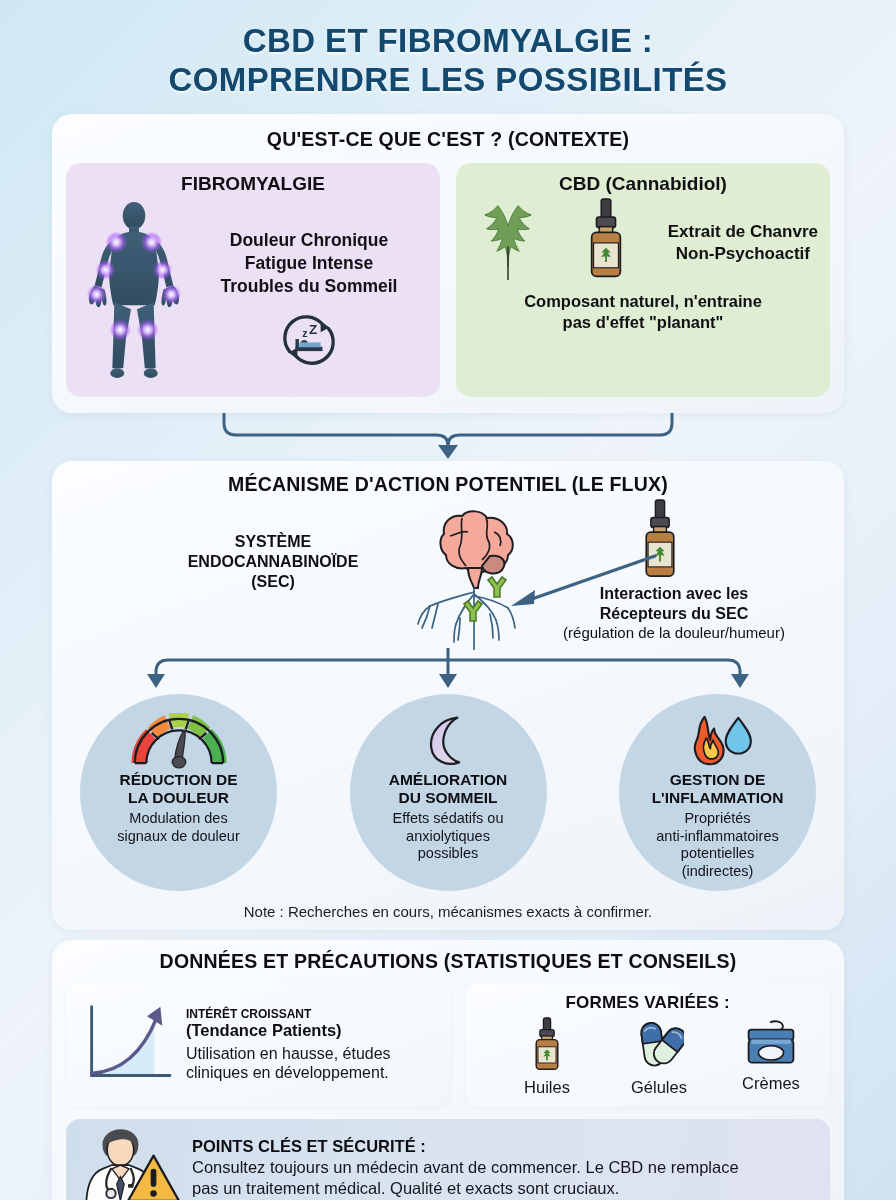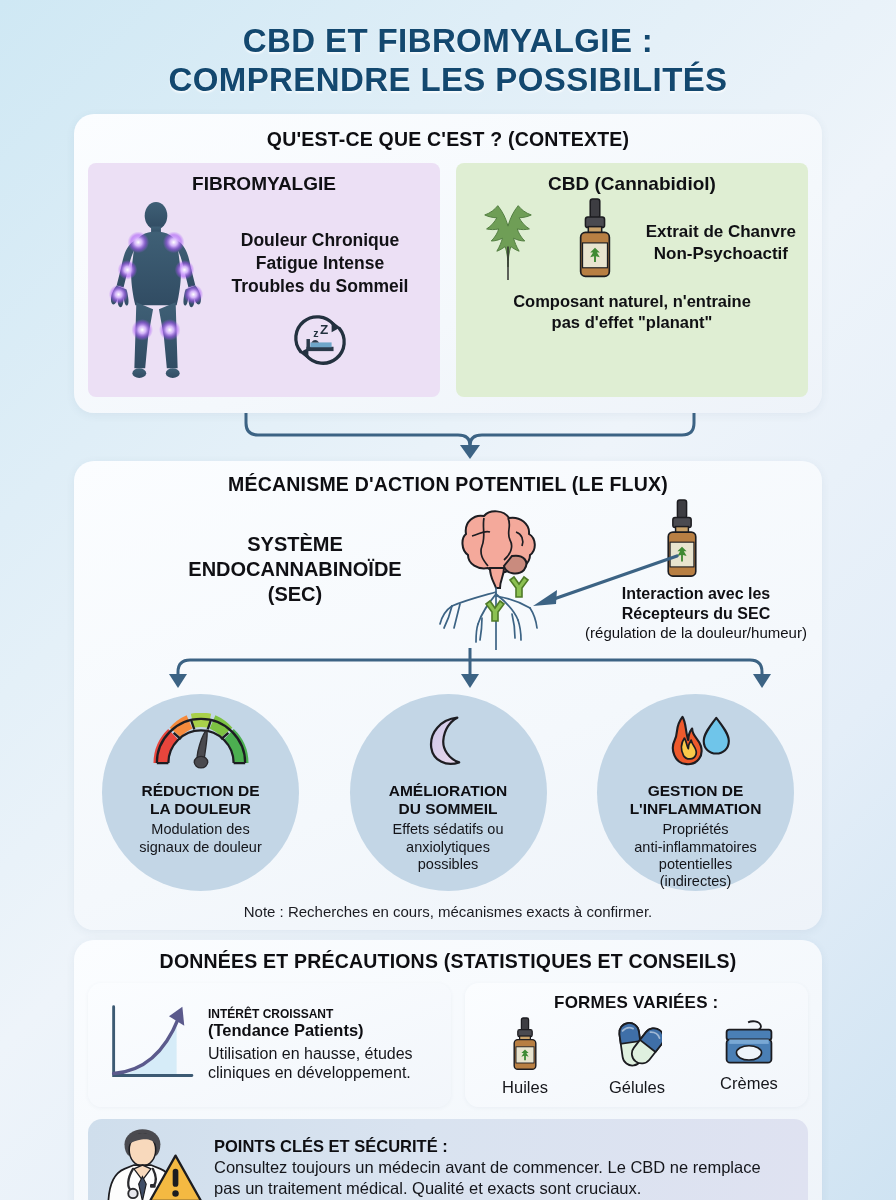--- a/index.html
+++ b/index.html
@@ -3,21 +3,21 @@
 <meta charset="utf-8">
 <style>
   * { box-sizing: border-box; margin: 0; padding: 0; }
   html, body { width: 896px; height: 1200px; }
   body {
     font-family: "Liberation Sans", sans-serif;
     background: linear-gradient(135deg, #cfe8f4 0%, #dfeef7 25%, #eef4fa 50%, #e4eef8 75%, #cfe3f2 100%);
     width: 896px; height: 1200px; overflow: hidden;
     position: relative;
   }
-  .page { position: relative; width: 896px; height: 988px; padding: 0 74px; }
+  .page { position: relative; width: 896px; height: 988px; padding: 0 52px; }
 
   
   .title-wrap { padding-top: 22px; text-align: center; }
   .title-line {
     font-size: 33px; font-weight: bold; color: #13486f;
     letter-spacing: 0.4px; line-height: 1.18; text-transform: uppercase;
     text-shadow: 0 2px 2px rgba(255,255,255,0.75);
   }
 
   
@@ -29,21 +29,21 @@
   .panel-title {
     text-align: center; font-weight: bold; color: #0e0e12;
     letter-spacing: 0.2px;
   }
 
   
   #section-context { margin-top: 14px; padding: 14px 14px 16px; }
   #section-context .panel-title { font-size: 19.5px; margin-bottom: 12px; text-align: center; }
   .two-col { display: flex; gap: 16px; }
   .card-fibro, .card-cbd {
-    flex: 1; border-radius: 8px; padding: 10px 12px 12px;
+    flex: 1; border-radius: 15px; padding: 10px 12px 12px;
     position: relative;
   }
   .card-fibro { background: #ece0f5; }
   .card-cbd   { background: #dfeed3; }
   .card-head { text-align: center; font-size: 19px; font-weight: bold; color: #101014; }
 
   .fibro-body { display: flex; align-items: center; margin-top: 4px; }
   .fibro-figure { width: 112px; flex: none; }
   .fibro-text {
     flex: 1; text-align: center; font-size: 17.5px; font-weight: bold;
@@ -63,21 +63,21 @@
 
   
   .connector { height: 48px; position: relative; }
 
   
   #section-mechanism { padding: 12px 16px 10px; }
   #section-mechanism .panel-title { font-size: 19.5px; margin-bottom: 2px; }
   .mech-top { position: relative; height: 150px; }
   .sec-label {
     position: absolute; left: 90px; top: 34px; width: 230px; text-align: center;
-    font-size: 20px; font-weight: bold; color: #101014; line-height: 1.25;
+    font-size: 16px; font-weight: bold; color: #101014; line-height: 1.25;
   }
   .brain-holder { position: absolute; left: 330px; top: 2px; }
   .bottle-holder { position: absolute; left: 570px; top: 0px; }
   .interaction-label {
     position: absolute; left: 472px; top: 86px; width: 268px; text-align: center;
     font-size: 16px; font-weight: bold; color: #101014; line-height: 1.25;
   }
   .interaction-sub { font-weight: normal; font-size: 15px; }
 
   .branch { height: 46px; position: relative; }
@@ -85,21 +85,21 @@
   .circles-row { display: flex; justify-content: space-between; padding: 0 12px; }
   .circle {
     width: 197px; height: 197px; border-radius: 50%;
     background: #c3d6e6;
     display: flex; flex-direction: column; align-items: center;
     padding-top: 18px;
   }
   .circle-icon { height: 58px; display: flex; align-items: center; justify-content: center; }
   .circle-title {
     font-size: 15.5px; font-weight: bold; color: #0e0e12; text-align: center;
-    line-height: 1.18; margin-top: 12px; text-transform: uppercase;
+    line-height: 1.18; margin-top: 1px; text-transform: uppercase;
   }
   .circle-desc {
     font-size: 14.5px; color: #14151a; text-align: center; line-height: 1.2; margin-top: 3px;
   }
   .note {
     text-align: center; font-size: 15px; color: #1b1c22; margin-top: 12px;
   }
 
   
   #section-data { margin-top: 10px; padding: 10px 14px 14px; }

